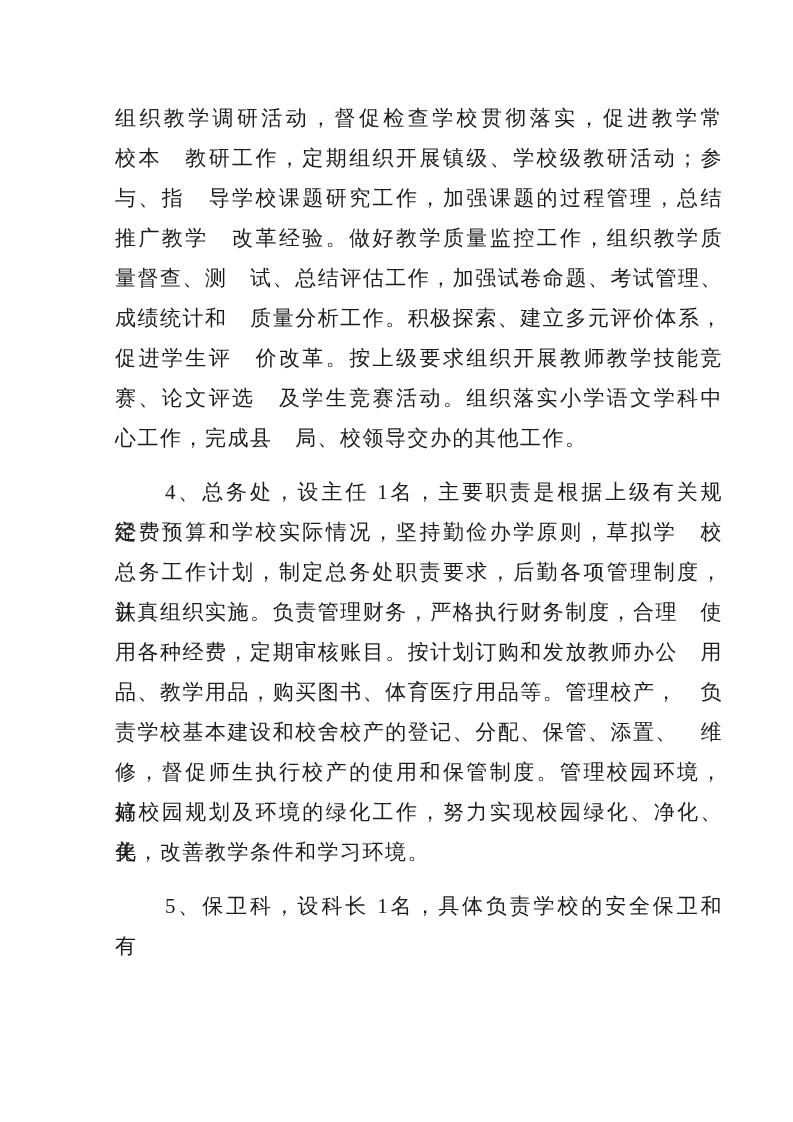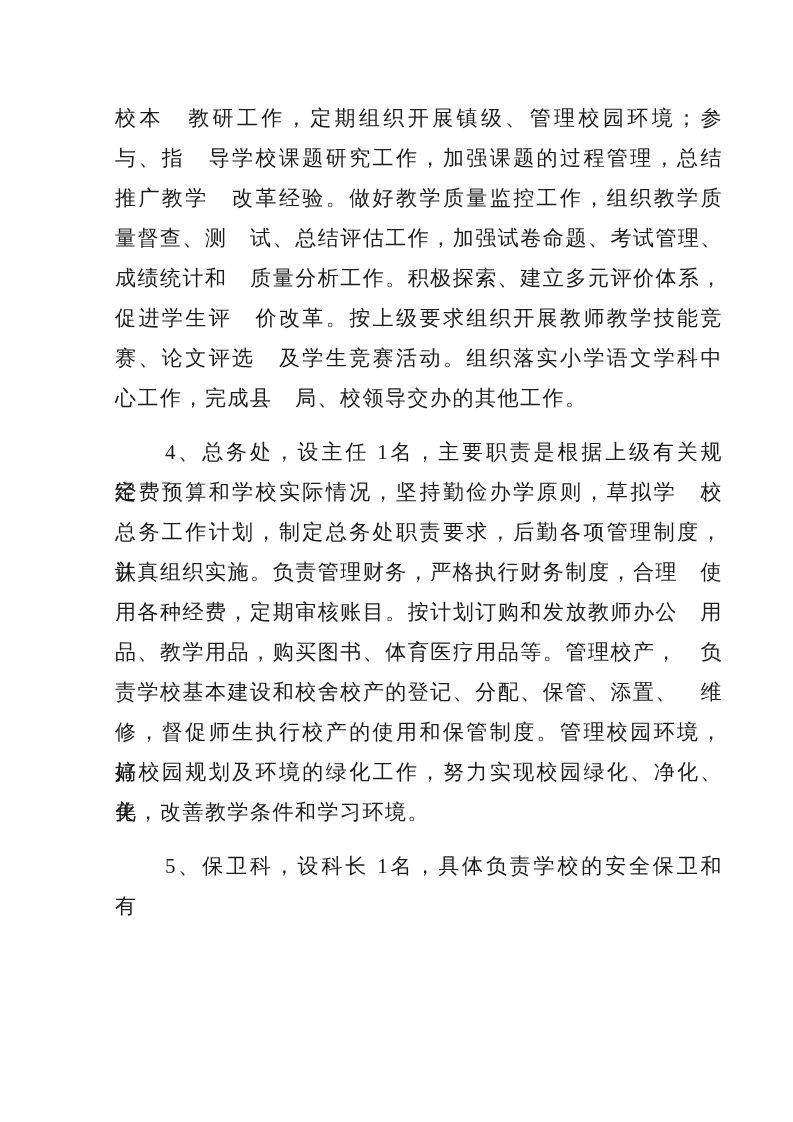--- a/index.html
+++ b/index.html
@@ -52,21 +52,22 @@
     text-indent: 50px;
     margin-top: 12px;
   }
 </style>
 </head>
 <body style="background: rgb(255, 255, 255);">
 
 <div class="page">
   <div class="doc-text" style="color: rgb(28, 28, 28);">
       <div class="paragraph">
-        <div class="line">校本　教研工作，定期组织开展镇级、管理校园环境；参</div>
+        <div class="line">组织教学调研活动，督促检查学校贯彻落实，促进教学常</div>
+        <div class="line">校本　教研工作，定期组织开展镇级、学校级教研活动；参</div>
         <div class="line">与、指　导学校课题研究工作，加强课题的过程管理，总结</div>
         <div class="line">推广教学　改革经验。做好教学质量监控工作，组织教学质</div>
         <div class="line">量督查、测　试、总结评估工作，加强试卷命题、考试管理、</div>
         <div class="line">成绩统计和　质量分析工作。积极探索、建立多元评价体系，</div>
         <div class="line">促进学生评　价改革。按上级要求组织开展教师教学技能竞</div>
         <div class="line">赛、论文评选　及学生竞赛活动。组织落实小学语文学科中</div>
         <div class="line last">心工作，完成县　局、校领导交办的其他工作。</div>
       </div>
       <div class="paragraph indent">
         <div class="line">4、总务处，设主任 1名，主要职责是根据上级有关规　　定、</div>

